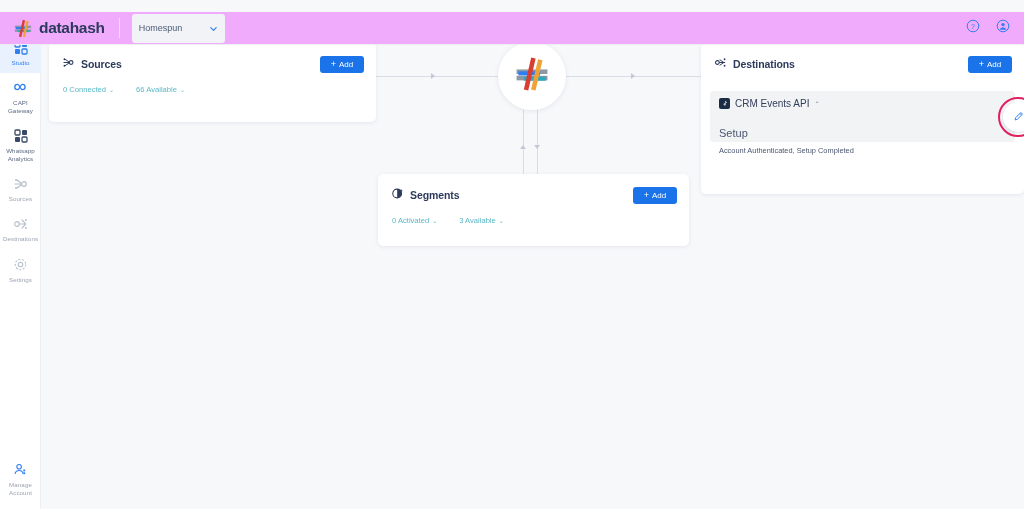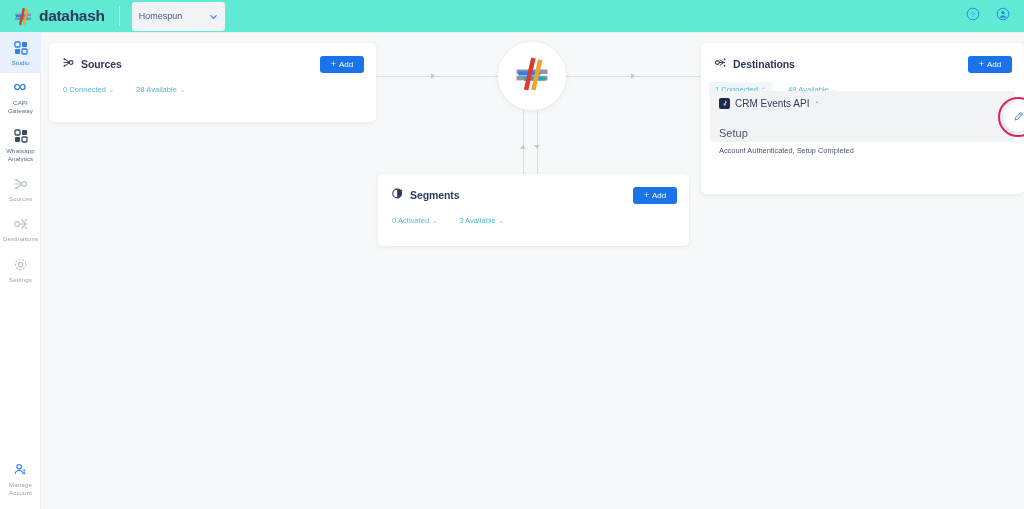--- a/index.html
+++ b/index.html
@@ -5,23 +5,23 @@
   * { box-sizing: border-box; margin: 0; padding: 0; }
   html, body {
     width: 1024px; height: 509px;
     font-family: "Liberation Sans", sans-serif;
     background: #f7f8fa;
     overflow: hidden;
   }
 
   
   .topbar {
-    position: absolute; top: 0; left: 0;
+    position: absolute; top: 12px; left: 0;
     width: 1024px; height: 33px;
-    background: #5eead4;
+    background: #f0abfc;
     border-bottom: 1px solid #eceef1;
     display: flex; align-items: center;
     z-index: 30;
   }
   .logo-wrap { display: flex; align-items: center; margin-left: 13px; gap: 5px; }
   .logo-mark { width: 21px; height: 21px; position: relative; }
   .logo-text { font-size: 15.5px; font-weight: bold; color: #2c3a5c; letter-spacing: -0.3px; }
   .vdiv { width: 1px; height: 20px; background: #e3e6eb; margin: 0 12px 0 14px; }
 
   .ws-select {
@@ -323,21 +323,21 @@
         <span class="add-plus">+</span>
         <span>Add</span>
       </div>
     </div>
     <div class="pill-row">
       <div class="pill">
         <span>0 Connected</span>
         <span class="chev">⌄</span>
       </div>
       <div class="pill">
-        <span>28 Available</span>
+        <span>66 Available</span>
         <span class="chev">⌄</span>
       </div>
     </div>
   </div>
 
   <div class="card card-segments">
     <div class="card-head">
       <span>
         <svg viewBox="0 0 16 16" width="13" height="13">
           <circle cx="7.6" cy="8" r="5.4" fill="none" stroke="#2c3a5c" stroke-width="1.3"></circle>
@@ -372,30 +372,20 @@
           <circle cx="13" cy="4" r="1.1" fill="#2c3a5c"></circle>
             <circle cx="13" cy="12" r="1.1" fill="#2c3a5c"></circle>
         </svg>
       </span>
       <span class="card-title">Destinations</span>
       <div class="add-btn">
         <span class="add-plus">+</span>
         <span>Add</span>
       </div>
     </div>
-    <div class="pill-row">
-      <div class="pill on">
-        <span>1 Connected</span>
-        <span class="chev">⌃</span>
-      </div>
-      <div class="pill">
-        <span>48 Available</span>
-        <span class="chev">⌄</span>
-      </div>
-    </div>
 
     <div class="dest-row">
       <div class="dest-head">
         <span class="dest-icon">
           <svg viewBox="0 0 12 12" width="8" height="8">
             <path d="M7.1 1.4v5.3a1.6 1.6 0 1 1-1.3-1.6v1.3a.5.5 0 1 0 .4.5V1.4h.9z" fill="#ffffff"></path>
             <path d="M7.1 1.4c.2.9.9 1.5 1.8 1.6v1.1c-.7 0-1.3-.2-1.8-.6z" fill="#ffffff"></path>
           </svg>
         </span>
         <span class="dest-name">CRM Events API</span>

